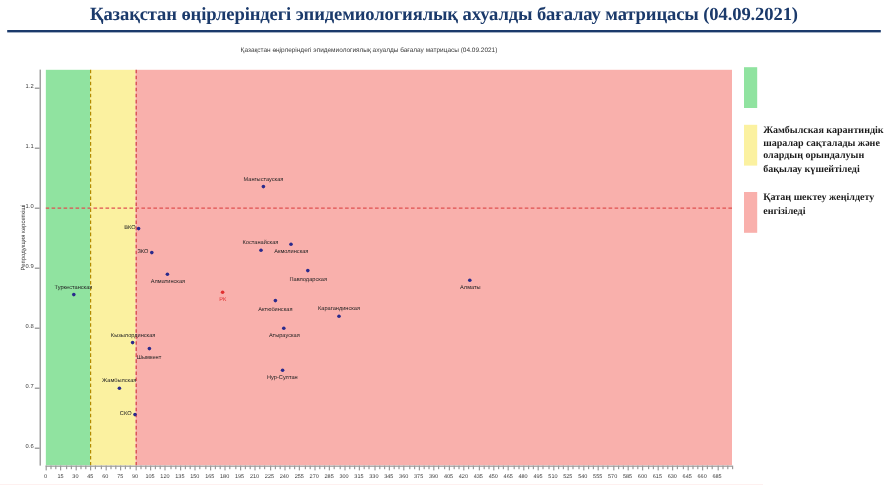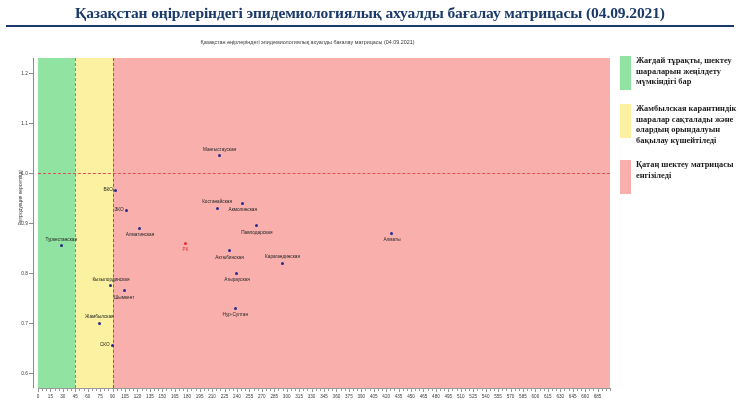--- a/index.html
+++ b/index.html
@@ -407,23 +407,22 @@
       <div class="xtick minor" style="left: 610px;"></div>
     </div>
 
   <div id="ylabel">Репродукция көрсеткіші</div>
 
 </div>
 
 <div id="legend">
     <div class="legend-item">
       <div class="swatch" style="background: rgb(144, 227, 160);"></div>
-      <div class="legend-text">Жағдай тұрақты, шектеу шараларын жеңілдету мүмкіндігі бар</div>
     </div>
     <div class="legend-item">
       <div class="swatch" style="background: rgb(251, 241, 160);"></div>
       <div class="legend-text">Жамбылская карантиндік шаралар сақталады және олардың орындалуын бақылау күшейтіледі</div>
     </div>
     <div class="legend-item">
       <div class="swatch" style="background: rgb(249, 176, 172);"></div>
-      <div class="legend-text">Қатаң шектеу матрицасы енгізіледі</div>
+      <div class="legend-text">Қатаң шектеу жеңілдету енгізіледі</div>
     </div>
   </div>
 
 </body></html>

